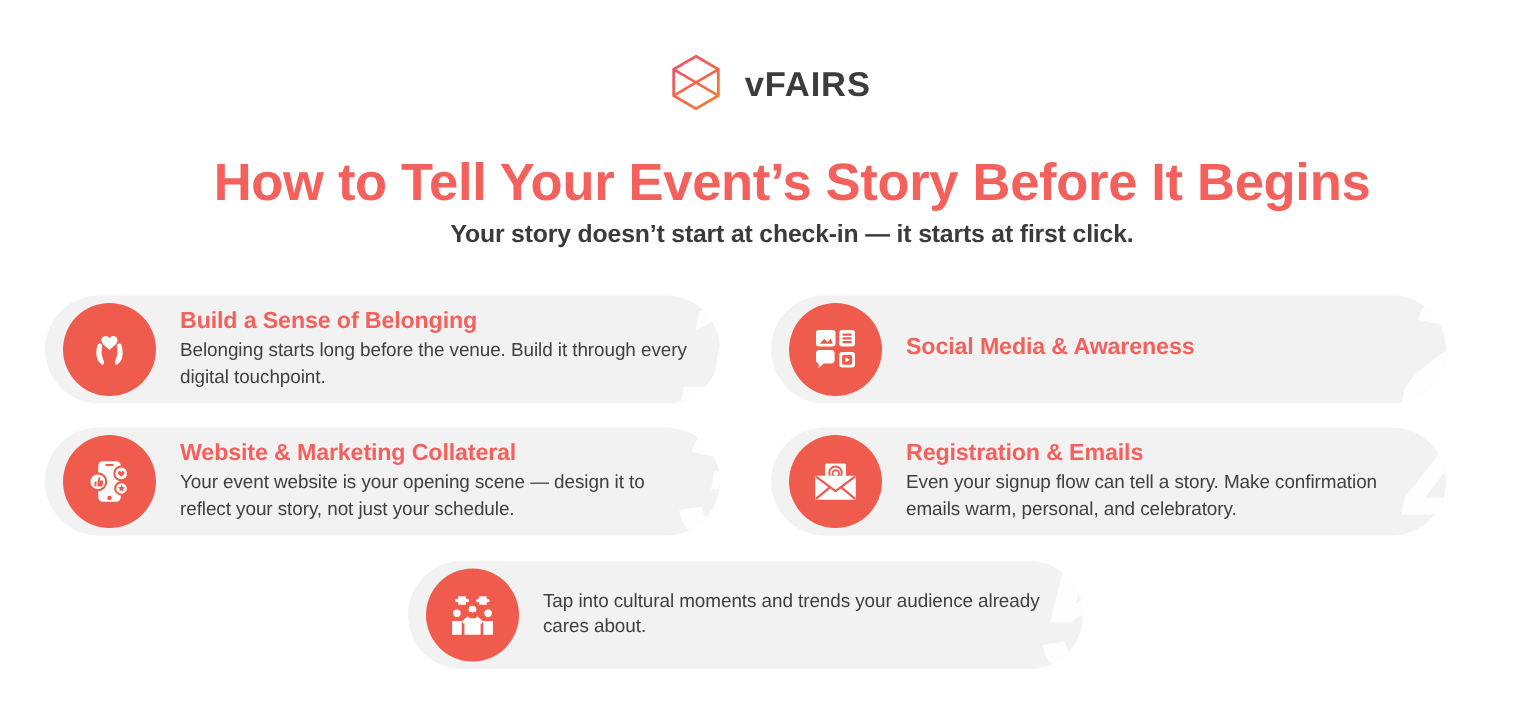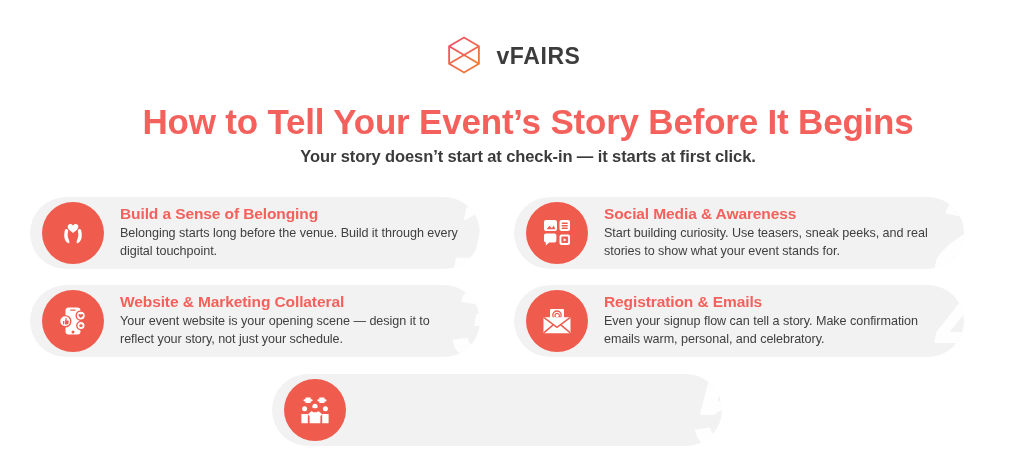--- a/index.html
+++ b/index.html
@@ -191,21 +191,20 @@
         <rect x="20.6" y="7.9" width="6.3" height="1.5" rx="0.7" fill="#ef5b4c"></rect>
         <rect x="20.6" y="10.4" width="6.3" height="1.5" rx="0.7" fill="#ef5b4c"></rect>
         <path d="M3 18.4c0-1.1 0.9-2 2-2h8.4c1.1 0 2 0.9 2 2v5c0 1.1-0.9 2-2 2H8.2l-3.4 3v-3H5c-1.1 0-2-0.9-2-2z" fill="#fff"></path>
         <rect x="18.5" y="17.6" width="10.5" height="10.4" rx="2" fill="#fff"></rect>
         <rect x="20.4" y="19.6" width="6.7" height="6.5" rx="1" fill="#ef5b4c"></rect>
         <path d="M22.6 21.2l3.1 1.7-3.1 1.7z" fill="#fff"></path>
       </svg>
     </div>
     <div class="card-body">
       <div class="card-title">Social Media &amp; Awareness</div>
-      <div class="card-desc">Start building curiosity. Use teasers, sneak peeks, and real stories to show what your event stands for.</div>
     </div>
   </div>
 
   <div class="card c3">
     <div class="watermark">3</div>
     <div class="card-icon">
       <svg width="34" height="34" viewBox="0 0 34 34" aria-hidden="true">
         <rect x="9.5" y="3.5" width="15" height="27" rx="3" fill="#fff"></rect>
         <rect x="14.2" y="5.4" width="5.6" height="1.3" rx="0.65" fill="#ef5b4c"></rect>
         <circle cx="17" cy="28" r="1.5" fill="#ef5b4c"></circle>
@@ -252,16 +251,17 @@
         <circle cx="6.6" cy="15.8" r="2.5" fill="#fff"></circle>
         <circle cx="27.4" cy="15.8" r="2.5" fill="#fff"></circle>
         <path d="M13.6 19.2h6.8c1.1 0 2.0 0.9 2.0 2.0v9.0h-10.8v-9.0c0-1.1 0.9-2.0 2.0-2.0z" fill="#fff"></path>
         <path d="M3.4 21.0h6.4v9.2H3.4z" fill="#fff"></path>
         <path d="M24.2 21.0h6.4v9.2h-6.4z" fill="#fff"></path>
         <path d="M9.8 21.3l4.0-3.4 1.5 1.7-4.0 3.4z" fill="#fff"></path>
         <path d="M24.2 21.3l-4.0-3.4-1.5 1.7 4.0 3.4z" fill="#fff"></path>
       </svg>
     </div>
     <div class="card-body">
+      <div class="card-desc">Tap into cultural moments and trends your audience already cares about.</div>
     </div>
   </div>
 
 </div>
 
 </body></html>

